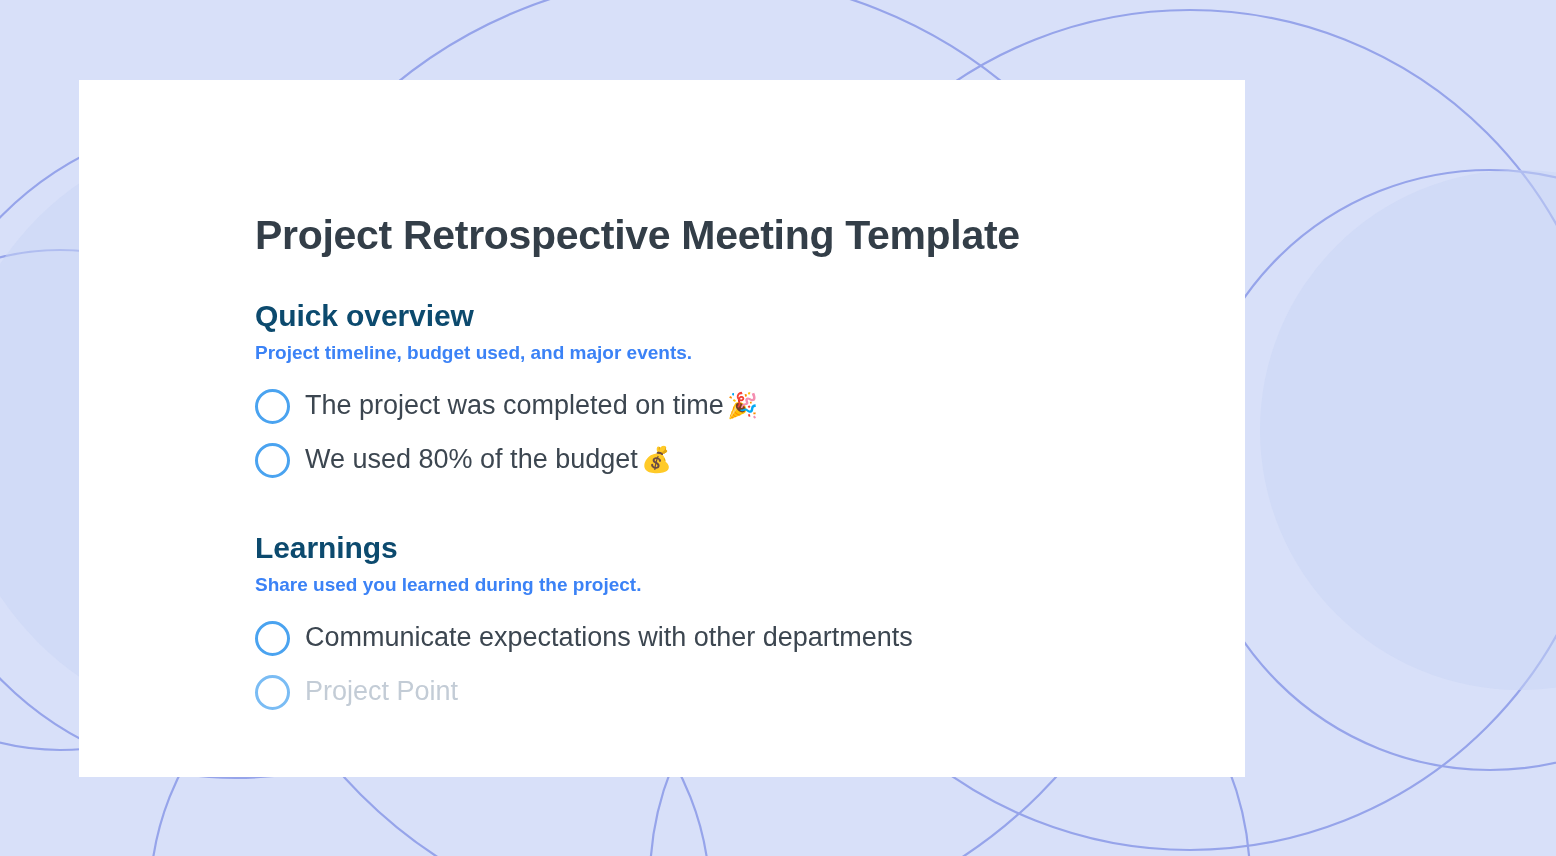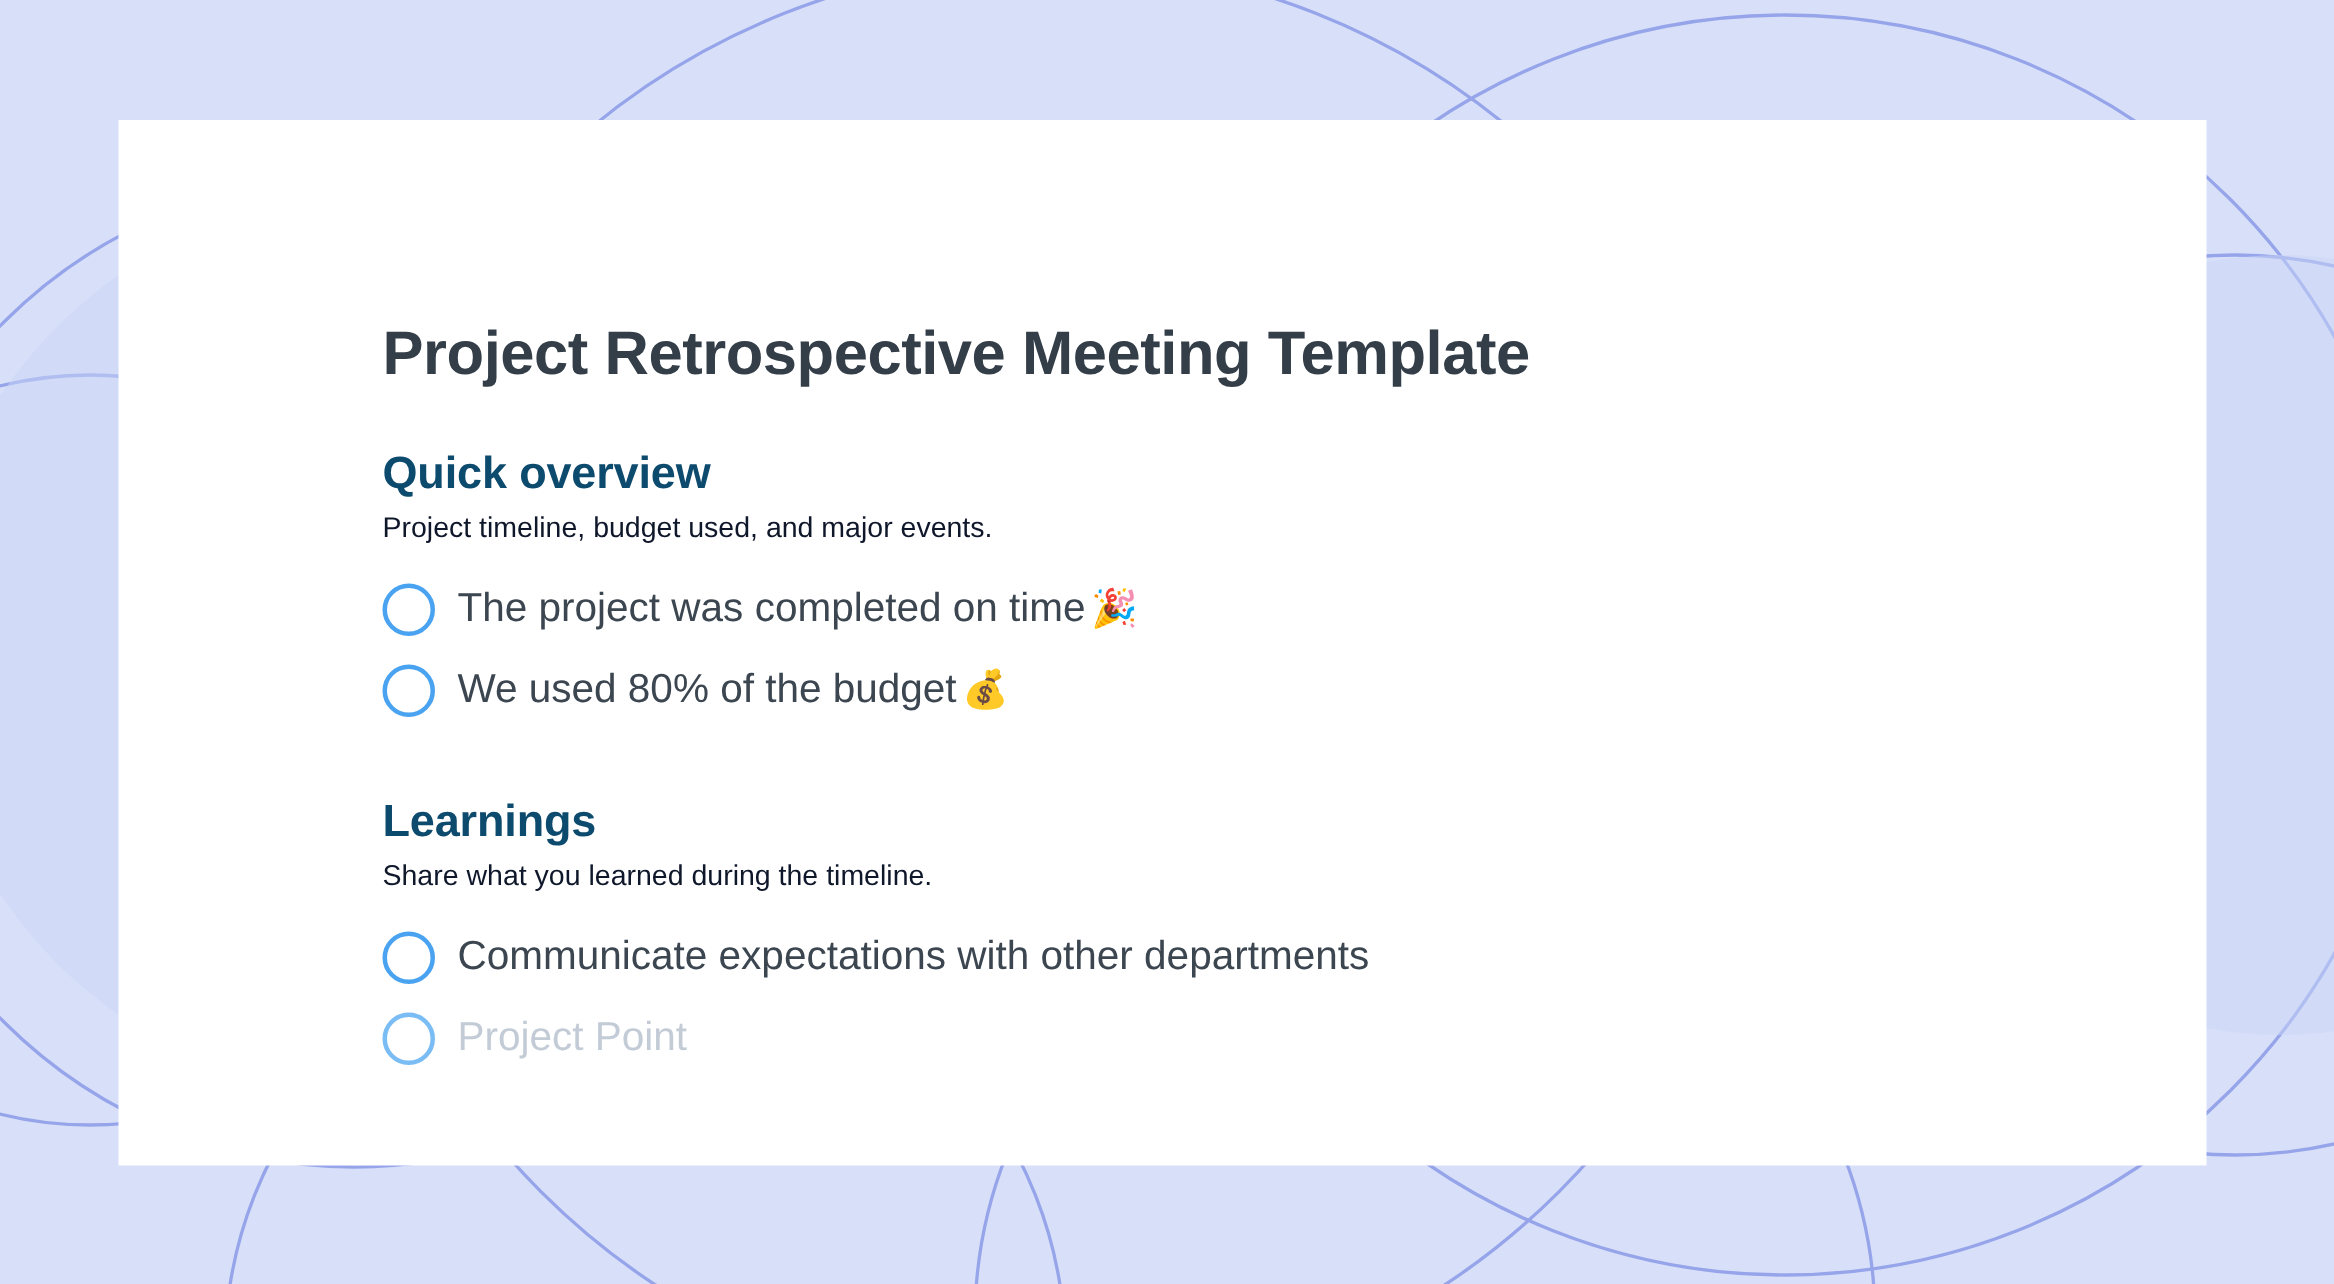--- a/index.html
+++ b/index.html
@@ -24,21 +24,21 @@
     width: 1556px;
     height: 856px;
     z-index: 0;
   }
 
   
   #doc-card {
     position: absolute;
     left: 79px;
     top: 80px;
-    width: 1392px;
+    width: 1166px;
     height: 697px;
     background: #ffffff;
     z-index: 1;
     overflow: hidden;
   }
 
   .doc-inner {
     position: absolute;
     left: 176px;
     top: 132px;
@@ -61,22 +61,22 @@
     font-size: 30px;
     font-weight: bold;
     color: #0c4a6e;
     letter-spacing: -0.1px;
     line-height: 1.2;
     margin-bottom: 7px;
   }
 
   .section-desc {
     font-size: 19px;
-    font-weight: normal;
-    color: #0f172a;
+    font-weight: bold;
+    color: #3b82f6;
     line-height: 1.3;
     margin-bottom: 23px;
   }
 
   
   .tp-list { margin-bottom: 33px; }
 
   .tp-row {
     display: flex;
     align-items: flex-start;
@@ -155,21 +155,21 @@
         <div class="tp-row">
           <span class="tp-circle"></span>
           <span class="tp-text"><span>We used 80% of the budget</span><span class="tp-emoji">💰</span></span>
         </div>
 
       </div>
     </div>
 
     <div class="section">
       <h2 class="section-heading">Learnings</h2>
-      <p class="section-desc">Share what you learned during the timeline.</p>
+      <p class="section-desc">Share used you learned during the project.</p>
 
       <div class="tp-list">
 
         <div class="tp-row">
           <span class="tp-circle"></span>
           <span class="tp-text">Communicate expectations with other departments</span>
         </div>
 
         <div class="tp-row placeholder">
           <span class="tp-circle"></span>

